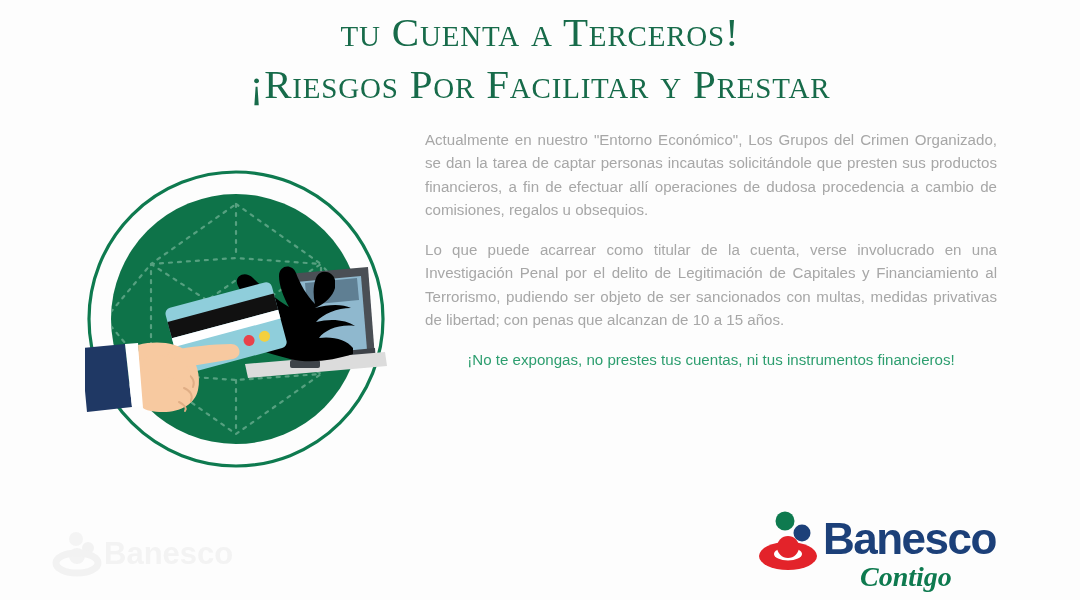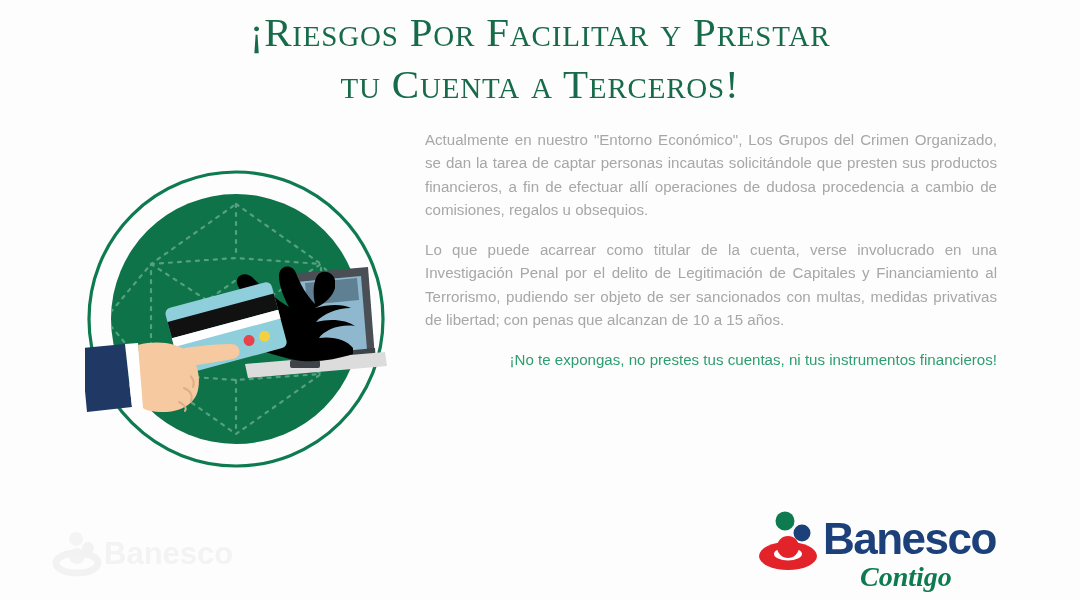--- a/index.html
+++ b/index.html
@@ -57,21 +57,21 @@
     color: #a7a7a7;
     text-align: justify;
     margin-bottom: 17px;
   }
   .para:last-of-type { margin-bottom: 0; }
   .para-cta {
     font-family: "Liberation Sans", sans-serif;
     font-size: 15.1px;
     line-height: 23.3px;
     color: #2d9e6f;
-    text-align: right;
+    text-align: center;
     margin-top: 13px;
   }
 
   
   .illus {
     position: absolute;
     left: 85px;
     top: 168px;
     width: 302px;
     height: 302px;
@@ -98,22 +98,22 @@
     height: 86px;
   }
   .logo svg { display:block; }
 </style>
 </head>
 <body>
 
 <div id="poster">
 
   <div class="title-block">
+    <div class="title-line title-line-2">tu Cuenta a Terceros!</div>
     <div class="title-line">¡Riesgos Por Facilitar y Prestar</div>
-    <div class="title-line title-line-2">tu Cuenta a Terceros!</div>
   </div>
 
   <div class="illus">
     <svg width="302" height="302" viewBox="0 0 302 302" xmlns="http://www.w3.org/2000/svg">
       <defs>
         <clipPath id="discClip">
           <circle cx="151" cy="151" r="125"></circle>
         </clipPath>
       </defs>
 

